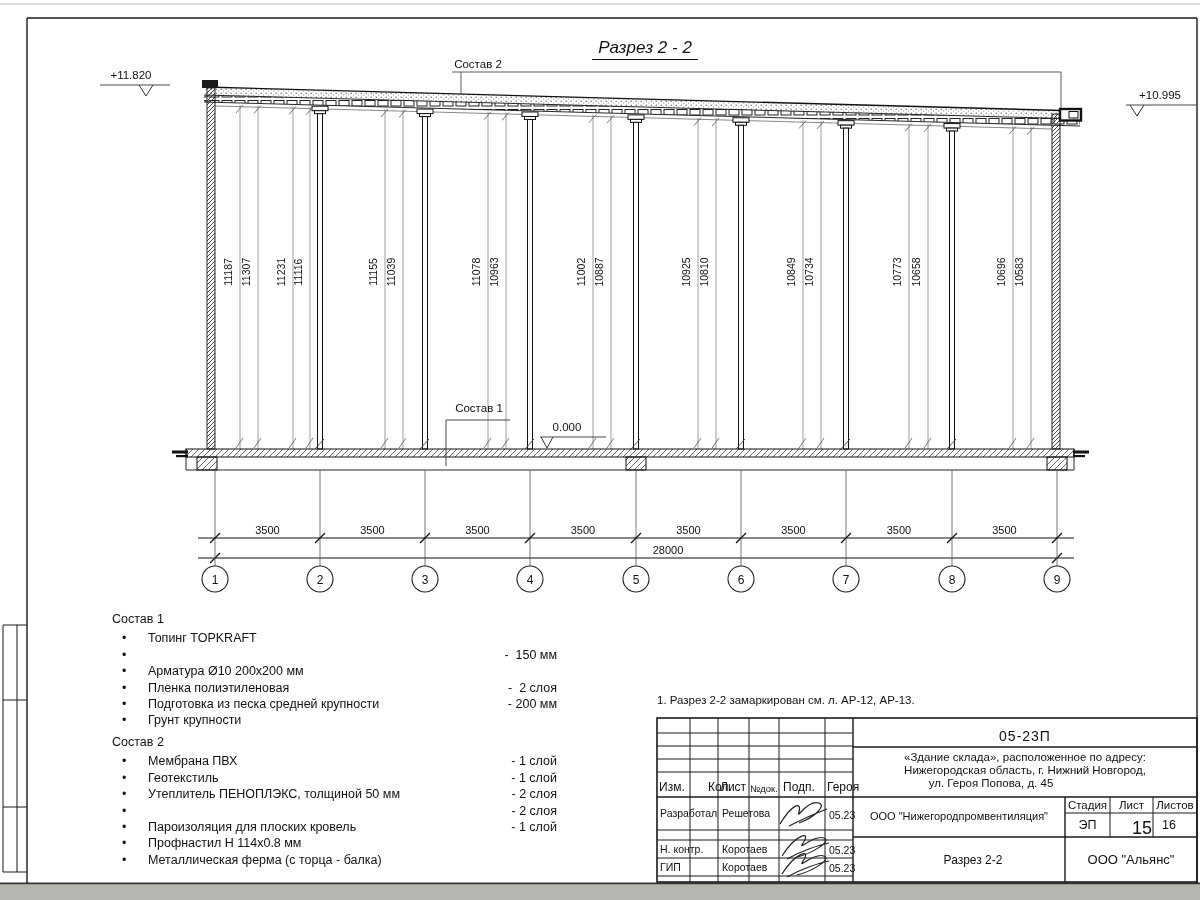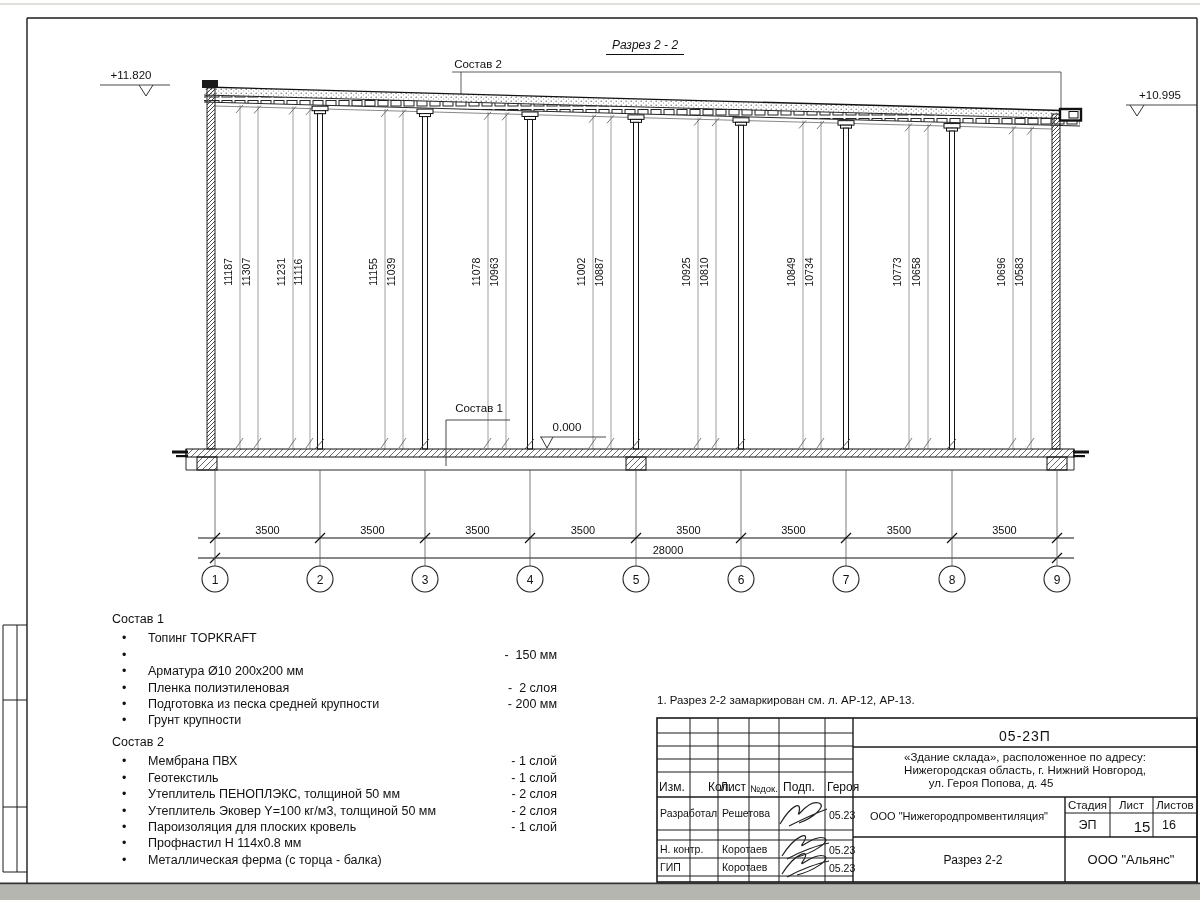--- a/index.html
+++ b/index.html
@@ -1,20 +1,20 @@
 <!DOCTYPE html>
 <html><head>
 <meta charset="utf-8">
 <style>
   html,body{margin:0;padding:0;background:#fff;}
   body{width:1200px;height:900px;position:relative;overflow:hidden;
        font-family:"Liberation Sans",sans-serif;color:#111;}
   .abs{position:absolute;}
   svg text{font-family:"Liberation Sans",sans-serif;fill:#111;}
-  .title{left:555px;top:38px;width:180px;text-align:center;font-size:12px;font-style:italic;}
+  .title{left:555px;top:38px;width:180px;text-align:center;font-size:17px;font-style:italic;}
   .title span{border-bottom:1.2px solid #111;padding:0 6px 2px 6px;}
   .note{left:657px;top:694px;font-size:11.5px;}
   
   .slist{width:447px;font-size:12.5px;line-height:16.4px;}
   .slist .hdr{margin-bottom:3px;}
   .srow{display:flex;}
   .srow .b{width:36px;padding-left:10px;box-sizing:border-box;}
   .srow .v{margin-left:auto;padding-right:2px;white-space:pre;}
   
   .tb{font-size:12px;white-space:nowrap;}
@@ -367,21 +367,20 @@
         <span>Геотекстиль</span>
         <span class="v">- 1 слой</span>
       </div>
       <div class="srow">
         <span class="b">•</span>
         <span>Утеплитель ПЕНОПЛЭКС, толщиной 50 мм</span>
         <span class="v">- 2 слоя</span>
       </div>
       <div class="srow">
         <span class="b">•</span>
-        <span>Утеплитель Эковер Y=100 кг/м3, толщиной 50 мм</span>
         <span class="v">- 2 слоя</span>
       </div>
       <div class="srow">
         <span class="b">•</span>
         <span>Пароизоляция для плоских кровель</span>
         <span class="v">- 1 слой</span>
       </div>
       <div class="srow">
         <span class="b">•</span>
         <span>Профнастил Н 114х0.8 мм</span>
@@ -416,14 +415,14 @@
 <div class="abs tb small" style="left:829px;top:862px;">05.23</div>
 
 <div class="abs tb ctr" style="left:853px;top:810px;width:212px;font-size:11px;">ООО "Нижегородпромвентиляция"</div>
 <div class="abs tb ctr" style="left:867px;top:853px;width:212px;">Разрез 2-2</div>
 <div class="abs tb ctr" style="left:1065px;top:852px;width:132px;font-size:13px;">ООО "Альянс"</div>
 
 <div class="abs tb ctr" style="left:1065px;top:799px;width:45px;font-size:11.5px;">Стадия</div>
 <div class="abs tb ctr" style="left:1110px;top:799px;width:43px;font-size:11.5px;">Лист</div>
 <div class="abs tb ctr" style="left:1153px;top:799px;width:44px;font-size:11.5px;">Листов</div>
 <div class="abs tb ctr" style="left:1065px;top:818px;width:45px;font-size:12.5px;">ЭП</div>
-<div class="abs tb ctr" style="left:1110px;top:818px;width:64px;font-size:15px;">15</div>
+<div class="abs tb ctr" style="left:1110px;top:818px;width:64px;font-size:18px;">15</div>
 <div class="abs tb ctr" style="left:1153px;top:818px;width:32px;font-size:12.5px;">16</div>
 
 </body></html>

